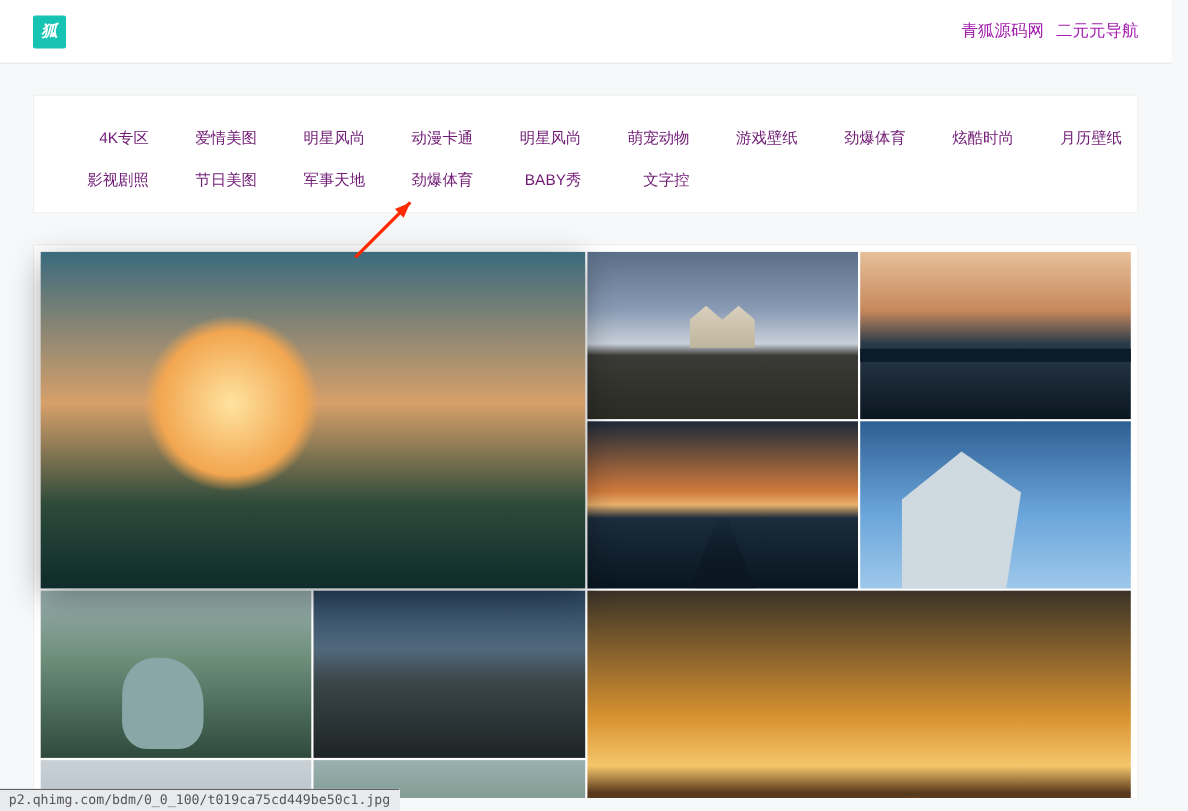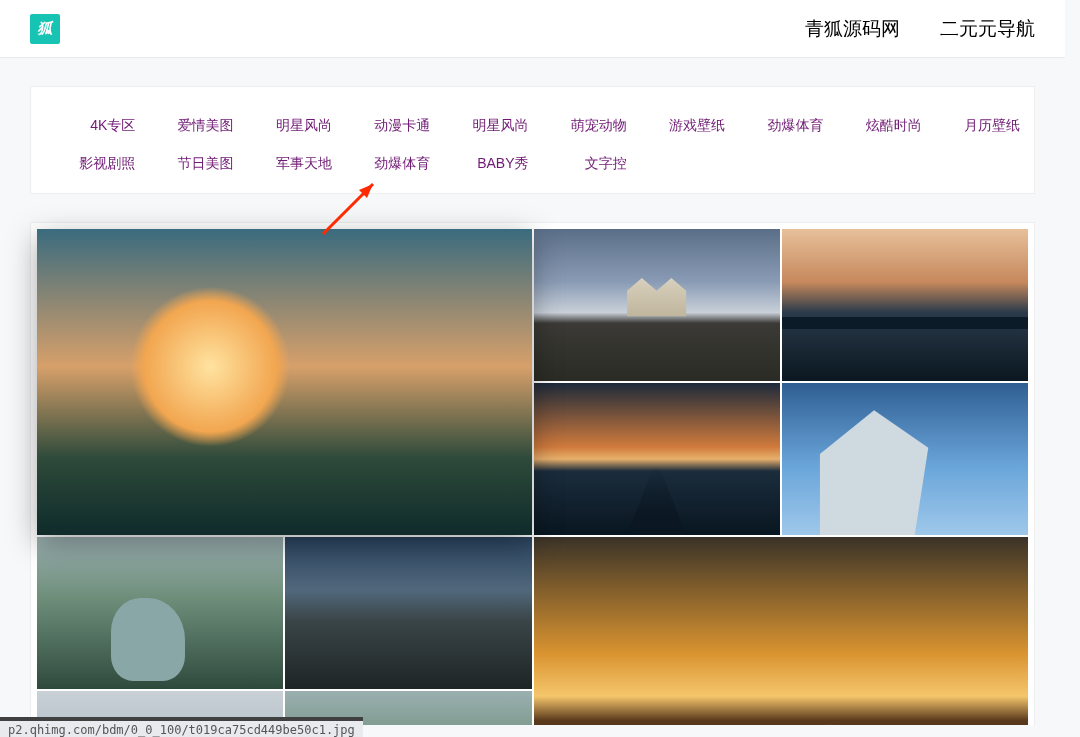--- a/index.html
+++ b/index.html
@@ -34,23 +34,23 @@
     display: flex;
     align-items: center;
     justify-content: center;
     font-size: 15px;
     border-radius: 2px;
     font-weight: bold;
     font-style: italic;
   }
   .spacer { flex: 1; }
   .top-link {
-    margin-left: 40px;
-    color: #000000;
-    font-size: 19px;
+    margin-left: 11px;
+    color: #a21caf;
+    font-size: 15px;
     cursor: pointer;
   }
   
   .content { padding: 28px 30px 40px 30px; }
   .cat-card {
     background: #fff;
     border: 1px solid #eee;
     padding: 20px 10px 10px 10px;
   }
   .cat-grid {
@@ -123,21 +123,21 @@
   
   .status {
     position: absolute;
     left: 0; bottom: 0;
     height: 20px;
     background: #e8eaed;
     color: #555;
     font-size: 12px;
     padding: 2px 8px;
     font-family: monospace, sans-serif;
-    border-top: 4px solid #404040;
+    border-top: 1px solid #404040;
   }
   
   .viewport::-webkit-scrollbar { width: 15px; }
   .viewport::-webkit-scrollbar-track { background: #f1f1f1; }
   .viewport::-webkit-scrollbar-thumb { background: #c1c1c1; border-radius: 2px; }
 </style>
 </head>
 <body>
 
 <div class="viewport">

